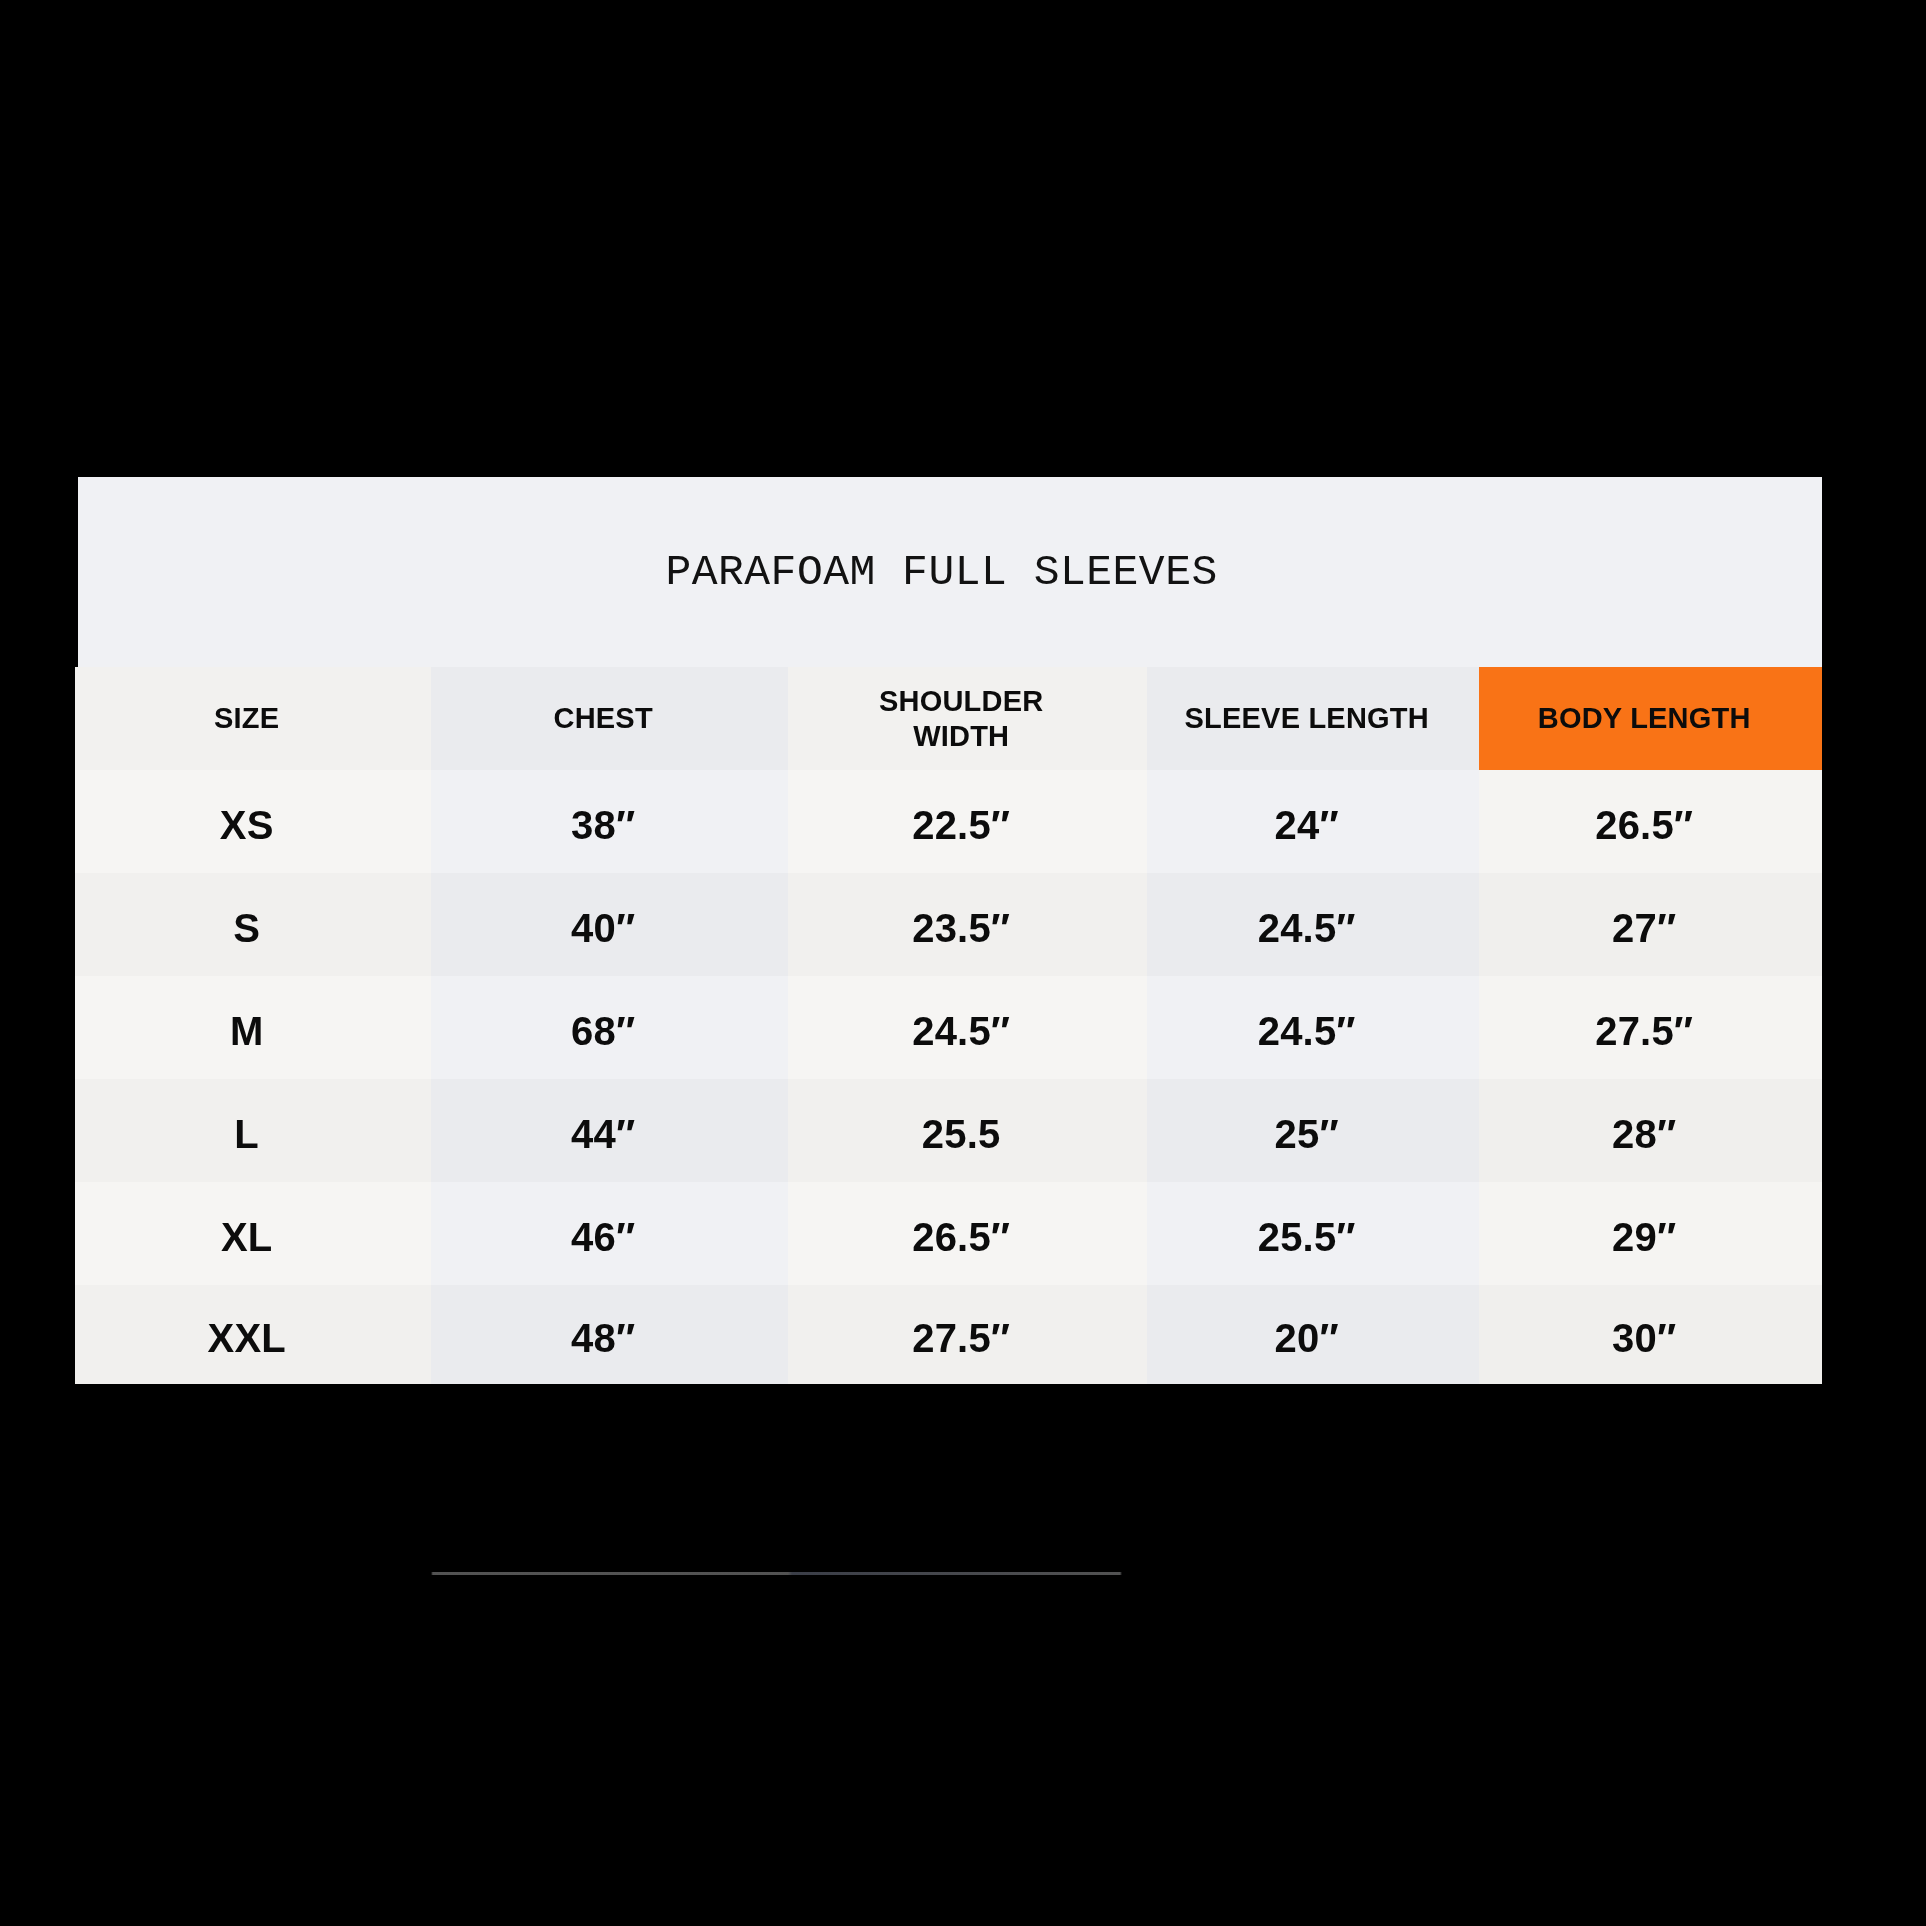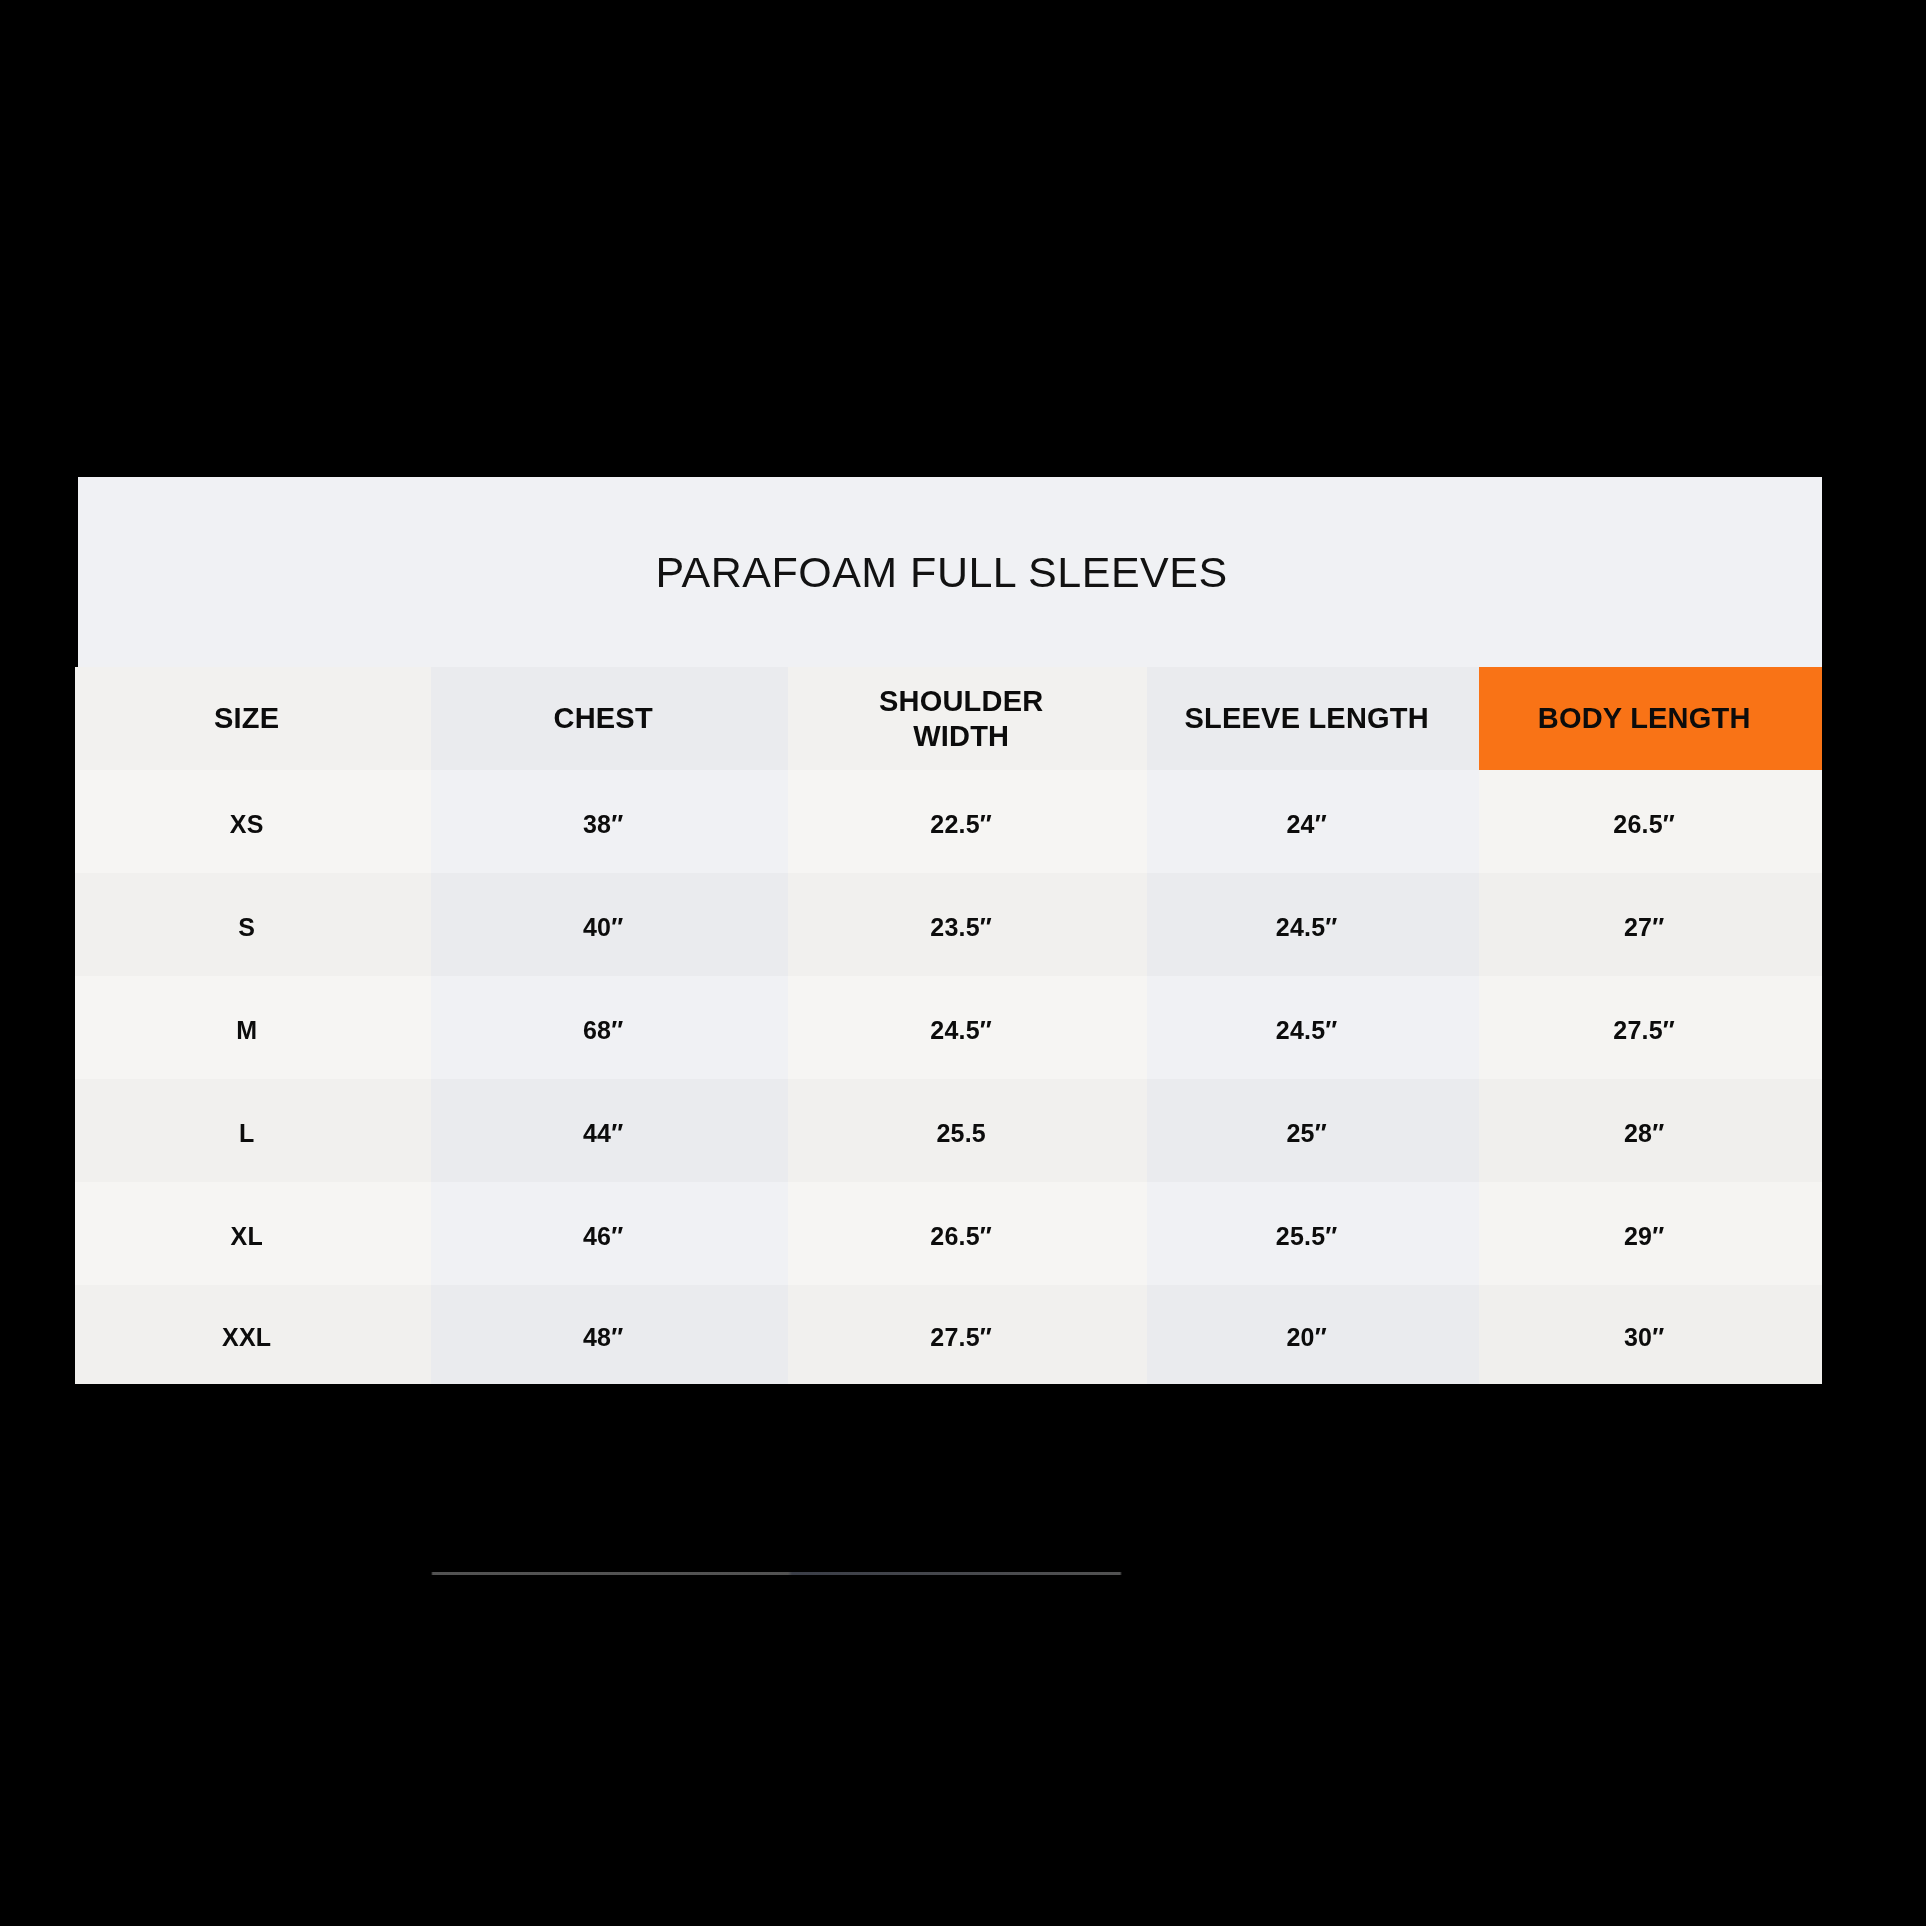--- a/index.html
+++ b/index.html
@@ -16,21 +16,21 @@
     left:75px;top:477px;
     width:1746px;
   }
 
   
   .chart-title-bar{
     margin-left:2.7px;
     width:1744px;
     height:190px;
     background:#f0f1f4;
-    display:flex;align-items:center;justify-content:center;
+    display:flex;align-items:center;justify-content:center;font-family:Liberation Mono, monospace;
   }
   .chart-title{
     font-size:43px;
     font-weight:400;
     color:#121212;
     letter-spacing:0.5px;
     white-space:nowrap;
     line-height:1;
     transform:translateX(-8.1px);
   }
@@ -61,21 +61,21 @@
   thead tr{height:103px;}
   tbody tr{height:103px;}
   tbody tr:last-child{height:99px;}
 
   thead th{
     font-size:29px;
     line-height:1.18;
     letter-spacing:0.2px;
   }
   tbody td{
-    font-size:25px;
+    font-size:40px;
     line-height:1.1;
     letter-spacing:0.2px;
   }
 
   
   .col-1{background:#f2f1ef;}
   .col-2{background:#eaebee;}
   .col-3{background:#f2f1ef;}
   .col-4{background:#eaebee;}
   .col-5{background:#f97316;}

